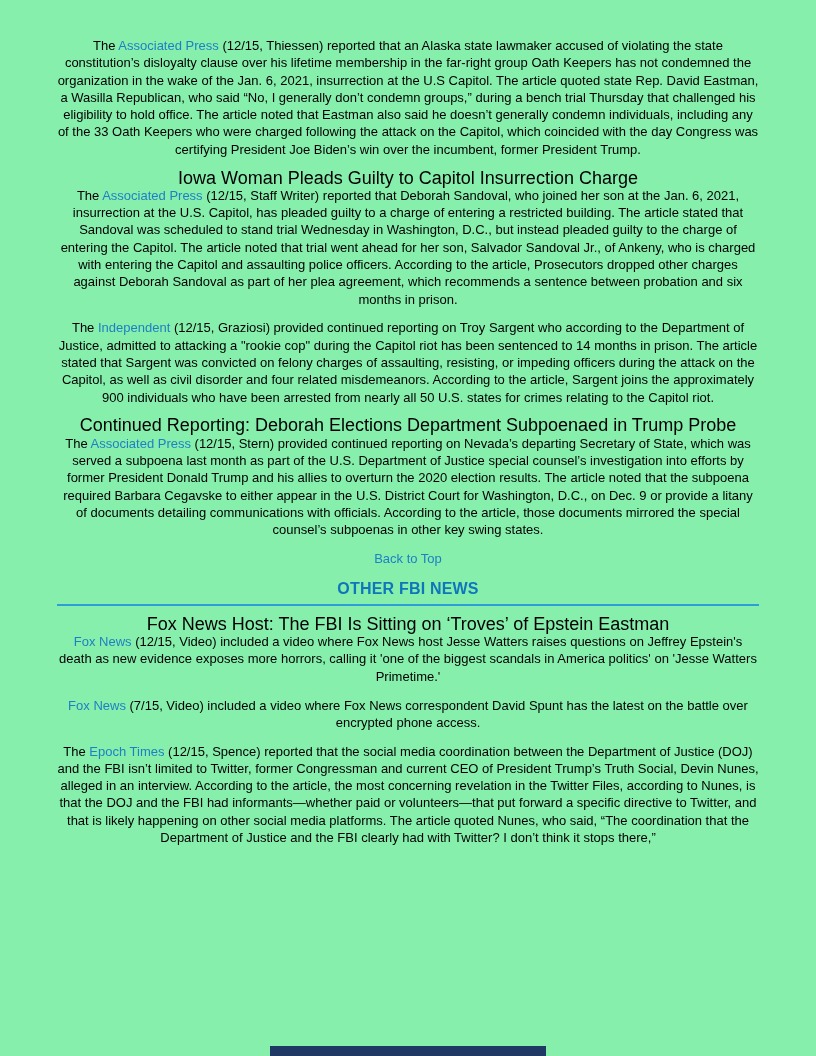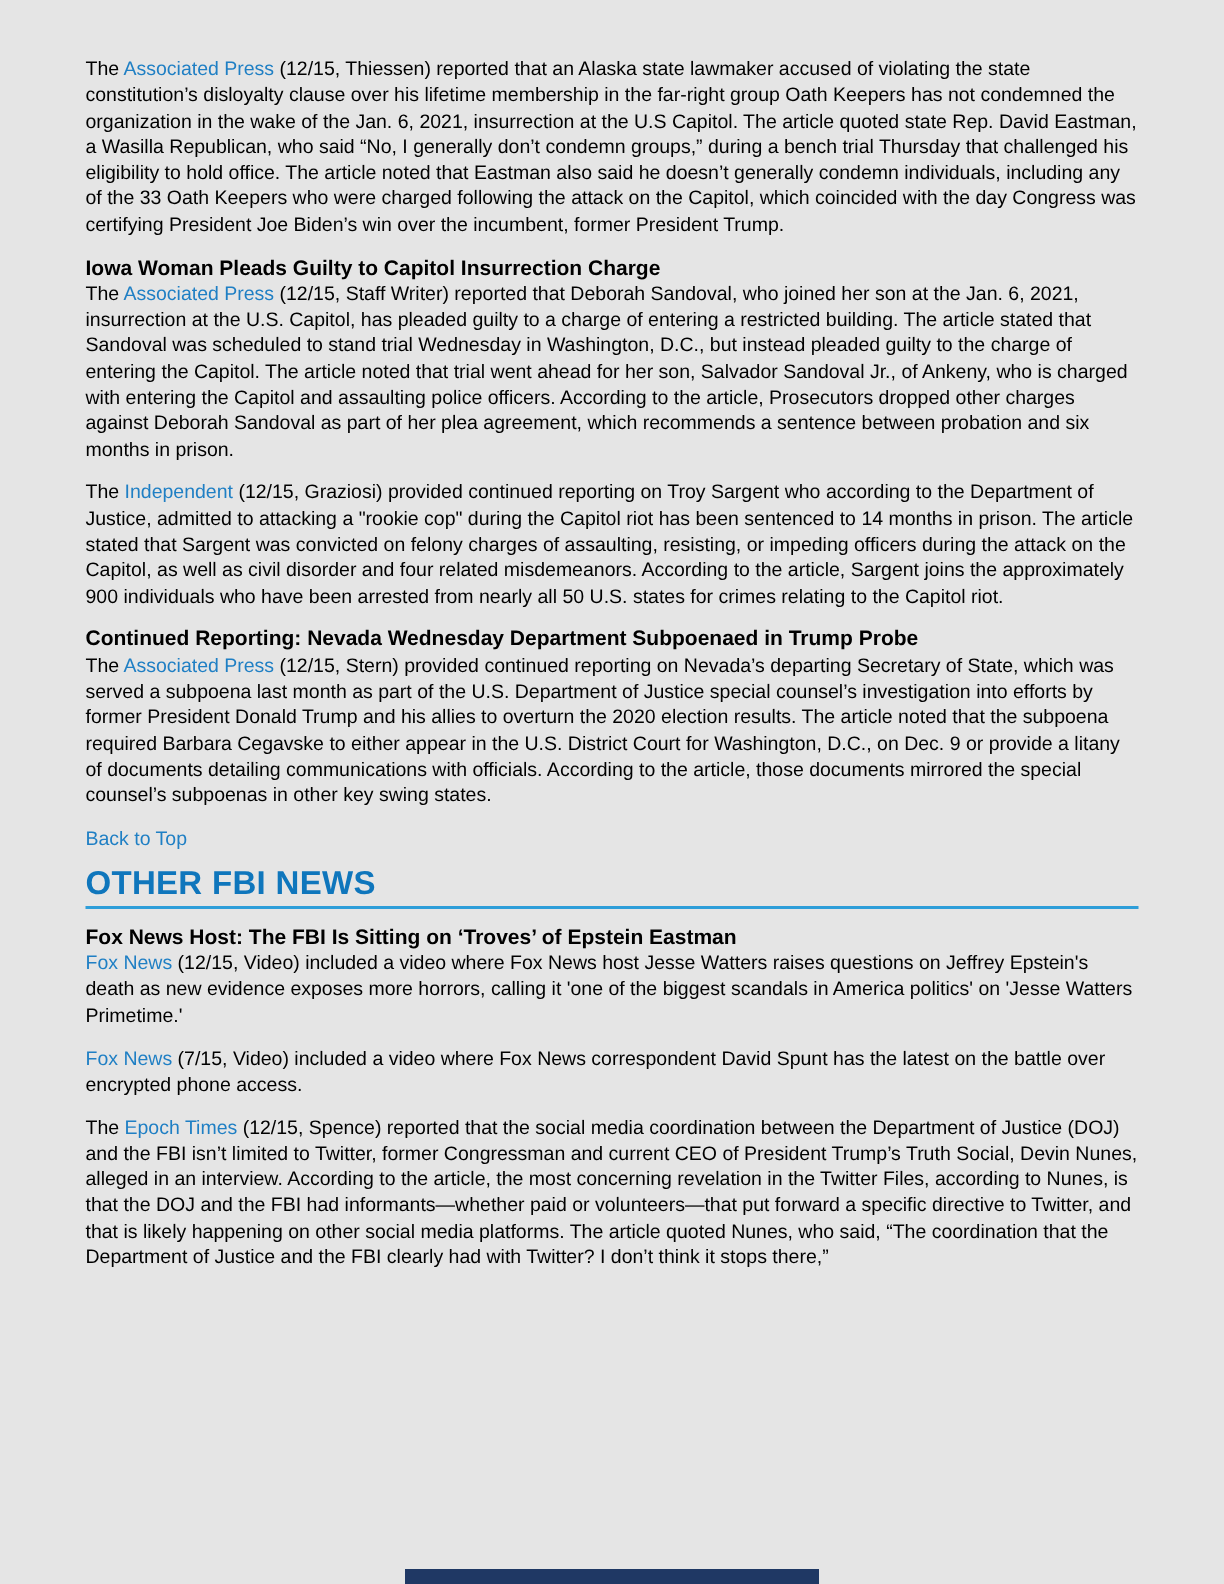--- a/index.html
+++ b/index.html
@@ -13,27 +13,27 @@
     overflow: hidden;
     padding: 37px 57px 0 57px;
     font-family: "Liberation Sans", sans-serif;
     font-size: 13px;
     line-height: 17.3px;
     color: #000000;
   }
   .para { margin: 0 0 11.5px 0; }
   .para:last-child { margin-bottom: 0; }
   .headline {
-    font-size: 14px;
-    font-weight: bold;
+    font-size: 18px;
+    font-weight: normal;
     margin: 0;
     line-height: 17.3px;
   }
   .section-header {
-    font-size: 22px;
+    font-size: 16px;
     font-weight: bold;
     color: var(--section, #0f76bc);
     margin: 5px 0 10px 0;
     padding-bottom: 5px;
     border-bottom: 2px solid var(--rule, #2e9ed9);
     line-height: 20px;
     letter-spacing: 0.2px;
   }
   a.link {
     color: var(--link, #1f7fc4);
@@ -46,27 +46,27 @@
     left: 50%;
     transform: translateX(-50%);
     width: 276px;
     height: 10px;
     background: #1f3864;
   }
 </style>
 </head>
 <body>
 
-<div class="page" style="--link: #1f7fc4; --section: #0f76bc; --rule: #2e9ed9; color: rgb(0, 0, 0); background: #e5e5e5;">
+<div class="page" style="--link: #1f7fc4; --section: #0f76bc; --rule: #2e9ed9; color: rgb(0, 0, 0); background: #86efac; text-align: center;">
   <div>
       <p class="para"><span>The </span><a class="link" href="#">Associated Press</a><span> (12/15, Thiessen) reported that an Alaska state lawmaker accused of violating the state constitution’s disloyalty clause over his lifetime membership in the far-right group Oath Keepers has not condemned the organization in the wake of the Jan. 6, 2021, insurrection at the U.S Capitol. The article quoted state Rep. David Eastman, a Wasilla Republican, who said “No, I generally don’t condemn groups,” during a bench trial Thursday that challenged his eligibility to hold office. The article noted that Eastman also said he doesn’t generally condemn individuals, including any of the 33 Oath Keepers who were charged following the attack on the Capitol, which coincided with the day Congress was certifying President Joe Biden’s win over the incumbent, former President Trump.</span></p>
       <h3 class="headline">Iowa Woman Pleads Guilty to Capitol Insurrection Charge</h3>
       <p class="para"><span>The </span><a class="link" href="#">Associated Press</a><span> (12/15, Staff Writer) reported that Deborah Sandoval, who joined her son at the Jan. 6, 2021, insurrection at the U.S. Capitol, has pleaded guilty to a charge of entering a restricted building. The article stated that Sandoval was scheduled to stand trial Wednesday in Washington, D.C., but instead pleaded guilty to the charge of entering the Capitol. The article noted that trial went ahead for her son, Salvador Sandoval Jr., of Ankeny, who is charged with entering the Capitol and assaulting police officers. According to the article, Prosecutors dropped other charges against Deborah Sandoval as part of her plea agreement, which recommends a sentence between probation and six months in prison.</span></p>
       <p class="para"><span>The </span><a class="link" href="#">Independent</a><span> (12/15, Graziosi) provided continued reporting on Troy Sargent who according to the Department of Justice, admitted to attacking a "rookie cop" during the Capitol riot has been sentenced to 14 months in prison. The article stated that Sargent was convicted on felony charges of assaulting, resisting, or impeding officers during the attack on the Capitol, as well as civil disorder and four related misdemeanors. According to the article, Sargent joins the approximately 900 individuals who have been arrested from nearly all 50 U.S. states for crimes relating to the Capitol riot.</span></p>
-      <h3 class="headline">Continued Reporting: Nevada Wednesday Department Subpoenaed in Trump Probe</h3>
+      <h3 class="headline">Continued Reporting: Deborah Elections Department Subpoenaed in Trump Probe</h3>
       <p class="para"><span>The </span><a class="link" href="#">Associated Press</a><span> (12/15, Stern) provided continued reporting on Nevada’s departing Secretary of State, which was served a subpoena last month as part of the U.S. Department of Justice special counsel’s investigation into efforts by former President Donald Trump and his allies to overturn the 2020 election results. The article noted that the subpoena required Barbara Cegavske to either appear in the U.S. District Court for Washington, D.C., on Dec. 9 or provide a litany of documents detailing communications with officials. According to the article, those documents mirrored the special counsel’s subpoenas in other key swing states.</span></p>
       <p class="para"><a class="link" href="#">Back to Top</a></p>
       <h2 class="section-header">OTHER FBI NEWS</h2>
       <h3 class="headline">Fox News Host: The FBI Is Sitting on ‘Troves’ of Epstein Eastman</h3>
       <p class="para"><a class="link" href="#">Fox News</a><span> (12/15, Video) included a video where Fox News host Jesse Watters raises questions on Jeffrey Epstein's death as new evidence exposes more horrors, calling it 'one of the biggest scandals in America politics' on 'Jesse Watters Primetime.'</span></p>
       <p class="para"><a class="link" href="#">Fox News</a><span> (7/15, Video) included a video where Fox News correspondent David Spunt has the latest on the battle over encrypted phone access.</span></p>
       <p class="para"><span>The </span><a class="link" href="#">Epoch Times</a><span> (12/15, Spence) reported that the social media coordination between the Department of Justice (DOJ) and the FBI isn’t limited to Twitter, former Congressman and current CEO of President Trump’s Truth Social, Devin Nunes, alleged in an interview. According to the article, the most concerning revelation in the Twitter Files, according to Nunes, is that the DOJ and the FBI had informants—whether paid or volunteers—that put forward a specific directive to Twitter, and that is likely happening on other social media platforms. The article quoted Nunes, who said, “The coordination that the Department of Justice and the FBI clearly had with Twitter? I don’t think it stops there,”</span></p>
     </div>
   <div class="footer-bar" style="background: rgb(31, 56, 100);"></div>
 </div>

